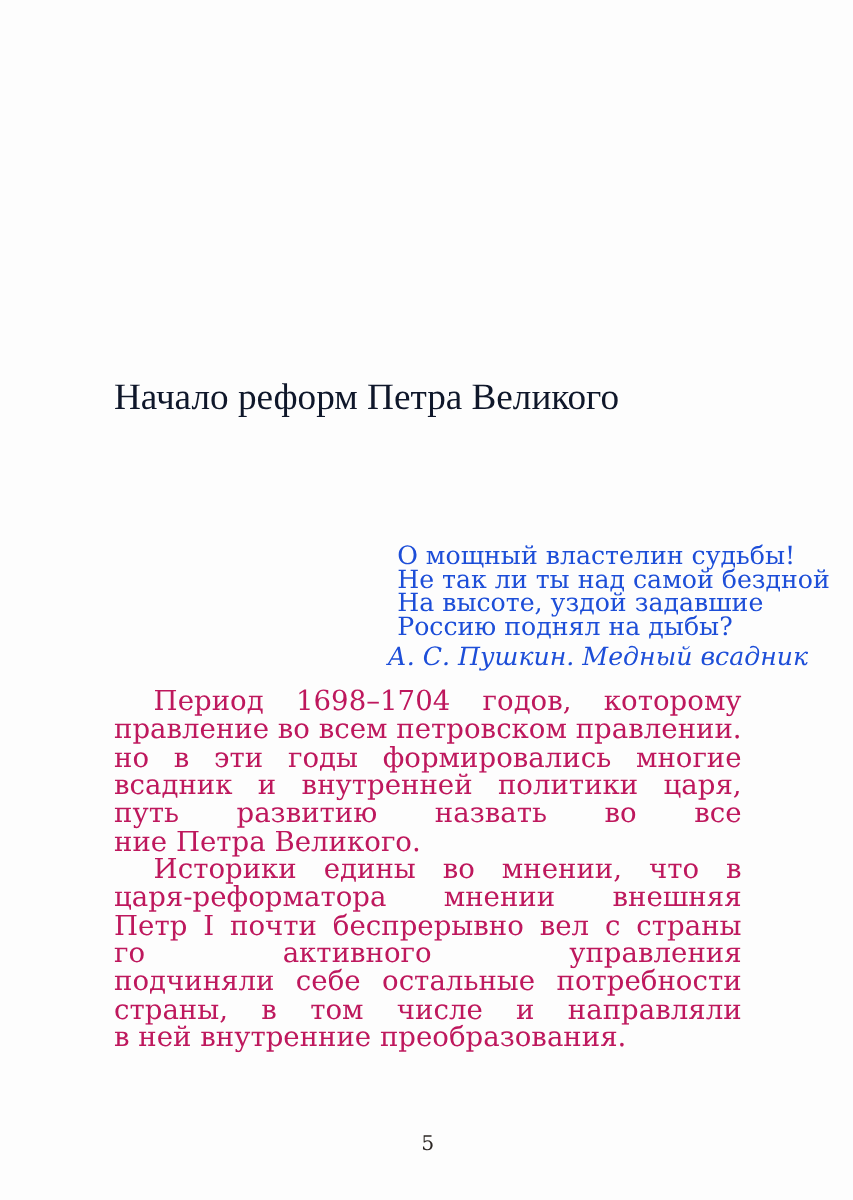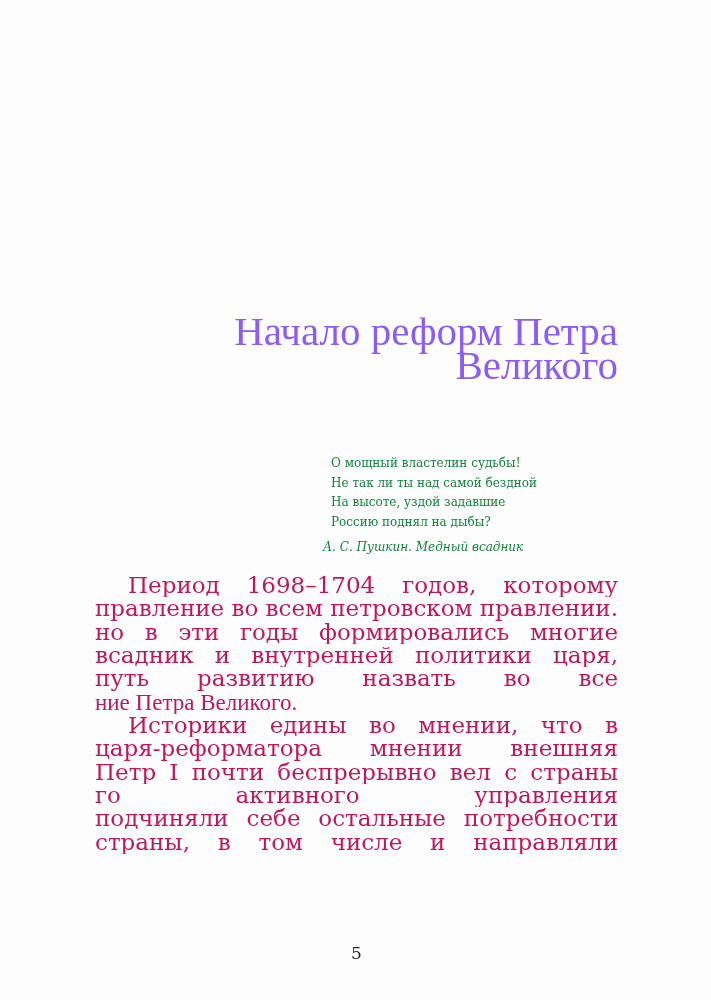--- a/index.html
+++ b/index.html
@@ -16,38 +16,38 @@
     overflow: hidden;
   }
 
   
   .chapter-title {
     position: absolute;
     top: 314px;
     left: 95px;
     width: 523px;
     margin: 0;
-    text-align: right;
+    text-align: left;
     font-family: "Liberation Serif", serif;
     font-weight: 400;
-    font-size: 41px;
+    font-size: 31px;
     line-height: 34px;
-    color: #8b5cf6;
+    color: #0f172a;
   }
   .title-line { display: block; }
 
   
   .epigraph {
     position: absolute;
     top: 454px;
     left: 323px;
     font-family: "DejaVu Serif", serif;
-    font-size: 12px;
+    font-size: 21px;
     line-height: 19.7px;
-    color: #15803d;
+    color: #1d4ed8;
   }
   .poem-line { padding-left: 8px; white-space: nowrap; }
   .epigraph-attribution {
     margin-top: 5px;
     font-style: italic;
     white-space: nowrap;
   }
 
   
   .body-text {
@@ -64,21 +64,20 @@
   .text-line {
     text-align: justify;
     text-align-last: justify;
     overflow: hidden;
     height: 23.35px;
   }
   .text-line.first-line { text-indent: 33px; }
   .text-line.last-line {
     text-align: right;
     text-align-last: left;
-    font-family: Liberation Serif, serif;
   }
 
   
   .page-number {
     position: absolute;
     top: 943px;
     left: 95px;
     width: 523px;
     text-align: center;
     font-family: "DejaVu Serif", serif;
@@ -114,18 +113,19 @@
       <div class="text-line">путь развитию назвать во все последующее правле-</div>
       <div class="text-line last-line">ние Петра Великого.</div>
     </div>
     <div class="paragraph">
       <div class="text-line first-line">Историки едины во мнении, что в правление</div>
       <div class="text-line">царя-реформатора мнении внешняя политика опре-</div>
       <div class="text-line">Петр I почти беспрерывно вел с страны начала свое-</div>
       <div class="text-line">го активного управления государственными делами,</div>
       <div class="text-line">подчиняли себе остальные потребности развития</div>
       <div class="text-line">страны, в том числе и направляли проводившиеся</div>
+      <div class="text-line last-line">в ней внутренние преобразования.</div>
     </div>
   </div>
 
   <div class="page-number">5</div>
 
 </div>
 
 </body></html>

